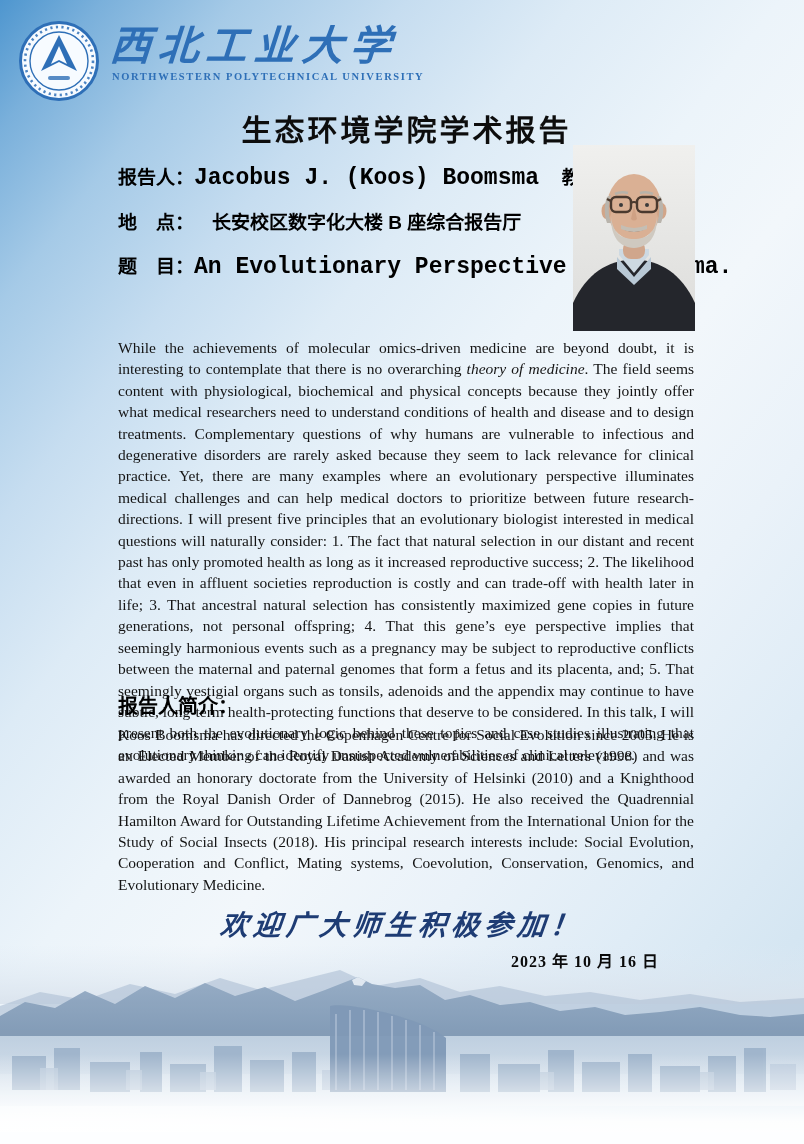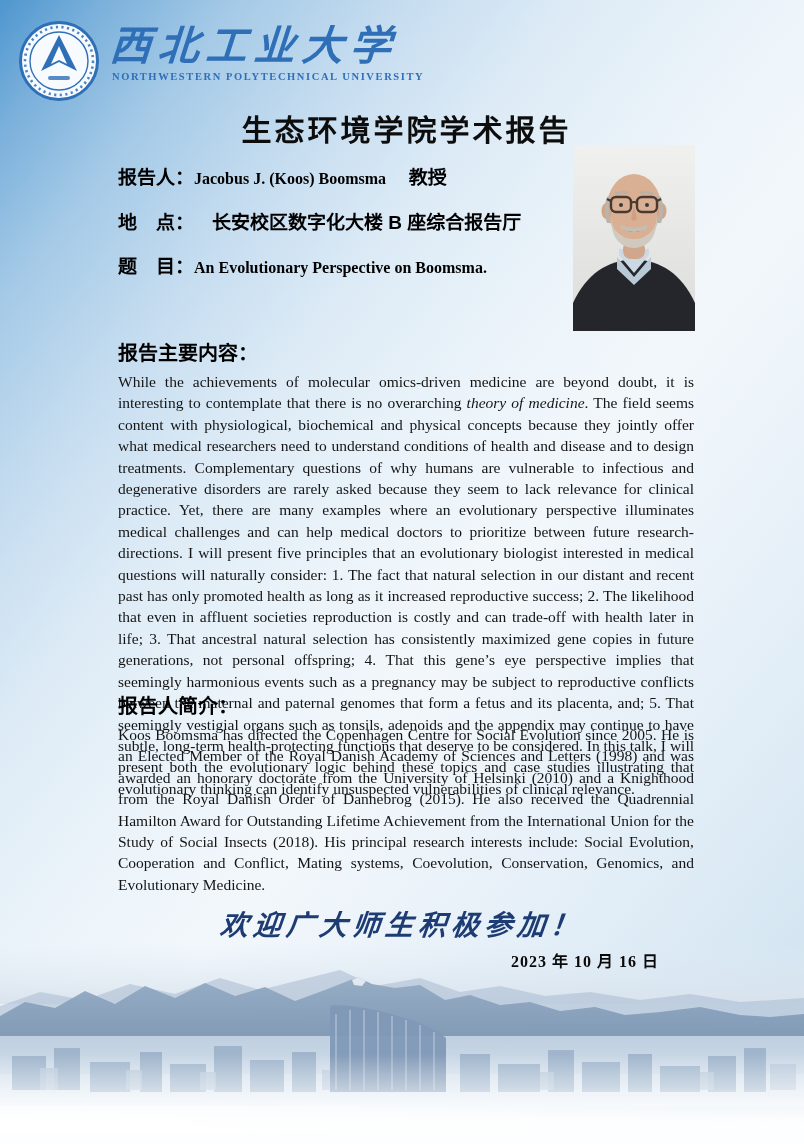--- a/index.html
+++ b/index.html
@@ -39,21 +39,21 @@
   
   .info-block { position:absolute; left:118px; top:164px; width:470px; }
   .info-line { margin-bottom:17px; font-size:19px; line-height:27px; white-space:nowrap; }
   .info-label {
     font-family:"Liberation Sans", sans-serif; font-weight:700; color:#000;
   }
   .info-value-cn {
     font-family:"Liberation Sans", sans-serif; font-weight:700; color:#000;padding-left:18px;
   }
   .info-value-en {
-    font-family:Liberation Serif, serif; font-weight:700; font-size:16px; color:#000;
+    font-family:Liberation Mono, monospace; font-weight:700; font-size:23px; color:#000;
   }
 
   
   .photo-frame { position:absolute; left:573px; top:145px; width:122px; height:186px; }
   .photo-frame svg { display:block; width:100%; height:100%; }
 
   
   .section-heading {
     font-family:"Liberation Sans", sans-serif; font-weight:700;
     font-size:20px; color:#000; margin-bottom:5px;
@@ -240,21 +240,20 @@
       <path d="M38,56 L34,54 M84,56 L88,54" stroke="#4a392e" stroke-width="2.2"></path>
 
       <circle cx="48" cy="60" r="2" fill="#3a3a3a"></circle>
       <circle cx="74" cy="60" r="2" fill="#3a3a3a"></circle>
 
       <path d="M42,49 Q48,46 55,48 M67,48 Q74,46 80,49" stroke="#b8b2a8" stroke-width="2.6" fill="none"></path>
     </svg>
   </div>
 
   <div class="abstract-block">
-    <div class="section-heading">报告主要内容：</div>
     <div class="body-text"><span>While the achievements of molecular omics-driven medicine are beyond doubt, it is interesting to contemplate that there is no overarching </span><span class="it">theory of medicine</span><span>. The field seems content with physiological, biochemical and physical concepts because they jointly offer what medical researchers need to understand conditions of health and disease and to design treatments. Complementary questions of why humans are vulnerable to infectious and degenerative disorders are rarely asked because they seem to lack relevance for clinical practice. Yet, there are many examples where an evolutionary perspective illuminates medical challenges and can help medical doctors to prioritize between future research-directions. I will present five principles that an evolutionary biologist interested in medical questions will naturally consider: 1. The fact that natural selection in our distant and recent past has only promoted health as long as it increased reproductive success; 2. The likelihood that even in affluent societies reproduction is costly and can trade-off with health later in life; 3. That ancestral natural selection has consistently maximized gene copies in future generations, not personal offspring; 4. That this gene’s eye perspective implies that seemingly harmonious events such as a pregnancy may be subject to reproductive conflicts between the maternal and paternal genomes that form a fetus and its placenta, and; 5. That seemingly vestigial organs such as tonsils, adenoids and the appendix may continue to have subtle, long-term health-protecting functions that deserve to be considered. In this talk, I will present both the evolutionary logic behind these topics and case studies illustrating that evolutionary thinking can identify unsuspected vulnerabilities of clinical relevance.</span></div>
   </div>
 
   <div class="bio-block">
     <div class="section-heading">报告人简介：</div>
     <div class="body-text">Koos Boomsma has directed the Copenhagen Centre for Social Evolution since 2005. He is an Elected Member of the Royal Danish Academy of Sciences and Letters (1998) and was awarded an honorary doctorate from the University of Helsinki (2010) and a Knighthood from the Royal Danish Order of Dannebrog (2015). He also received the Quadrennial Hamilton Award for Outstanding Lifetime Achievement from the International Union for the Study of Social Insects (2018). His principal research interests include: Social Evolution, Cooperation and Conflict, Mating systems, Coevolution, Conservation, Genomics, and Evolutionary Medicine.</div>
   </div>
 
   <div class="welcome-line">欢迎广大师生积极参加！</div>
   <div class="signature-block">

